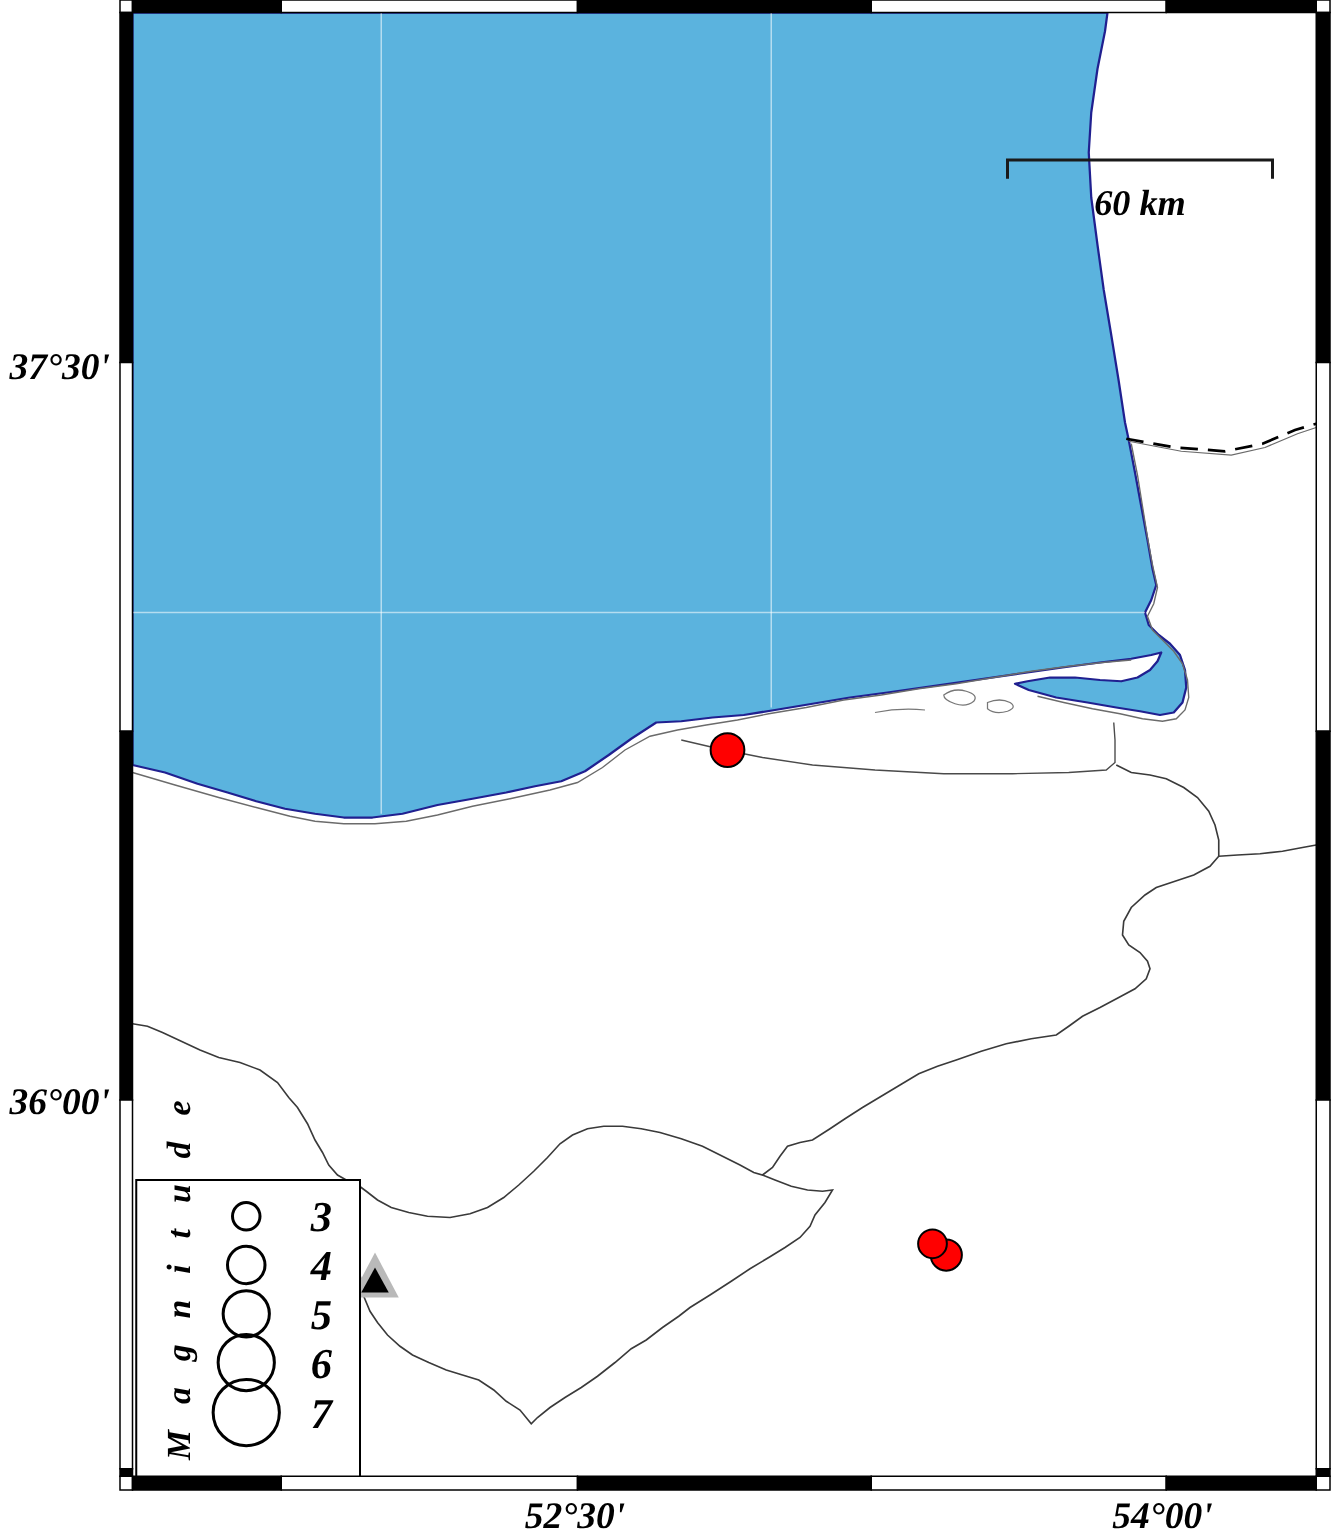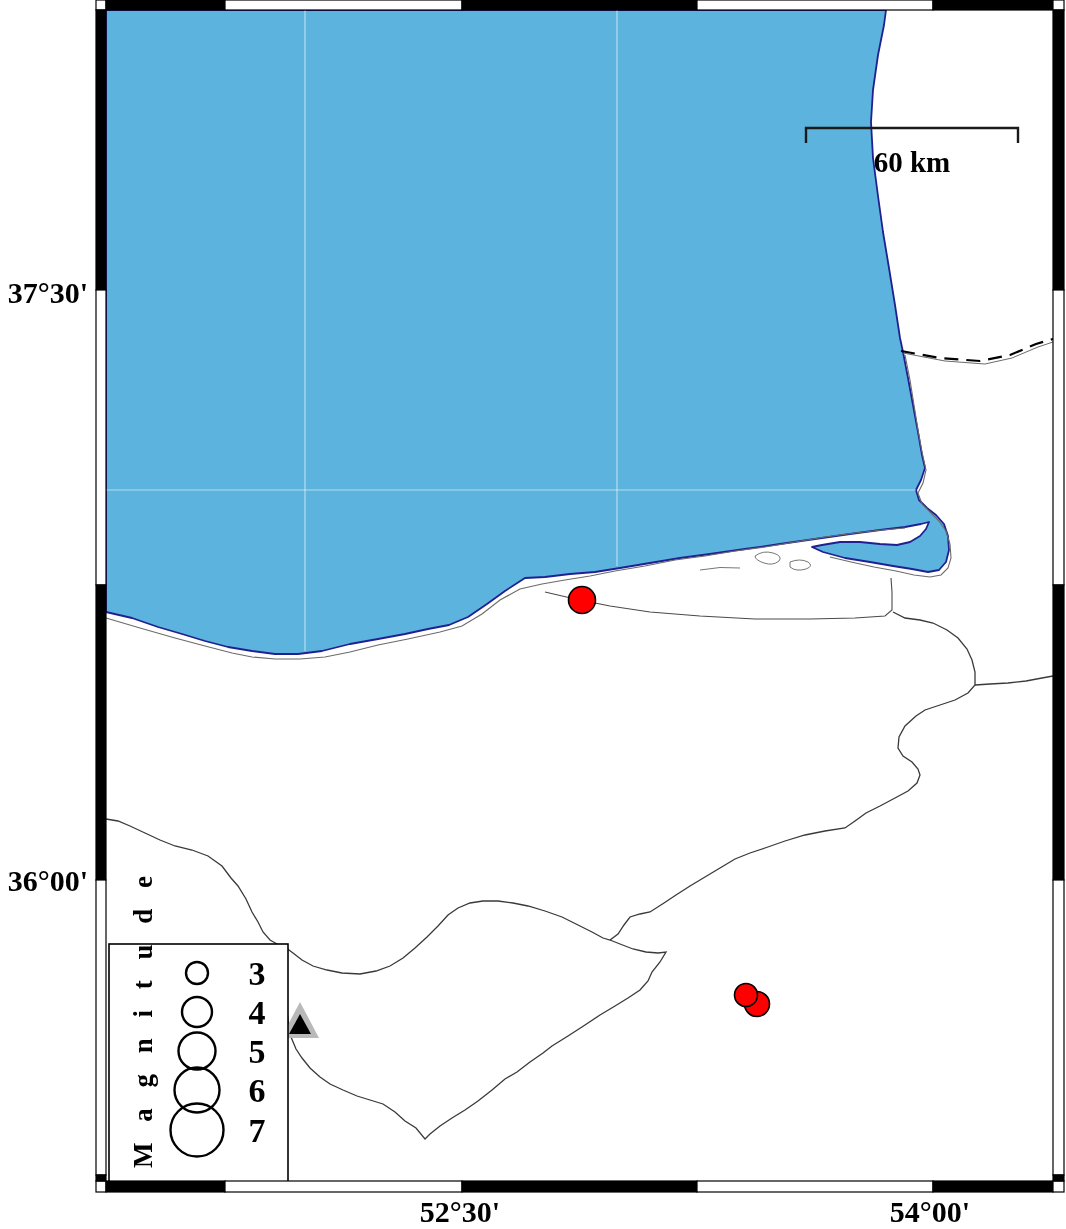--- a/index.html
+++ b/index.html
@@ -1,17 +1,17 @@
 <!DOCTYPE html>
 <html><head>
 <meta charset="utf-8">
 <style>
   html,body{margin:0;padding:0;background:#ffffff;}
   body{width:1066px;height:1229px;overflow:hidden;}
-  .map-wrap{position:relative;width:1066px;height:1229px;background:#ffffff;}
+  .map-wrap{position:relative;width:1066px;height:1229px;background:#ffffff;font-style:italic;}
   svg text{font-family:"Liberation Serif","DejaVu Serif",serif;font-weight:bold;fill:#000;}
   .frame-label{font-size:30px;}
   .scale-label{font-size:29px;}
   .legend-title{font-size:27px;letter-spacing:7px;}
   .legend-num{font-size:34px;}
 </style>
 </head>
 <body>
 
 <div class="map-wrap">

